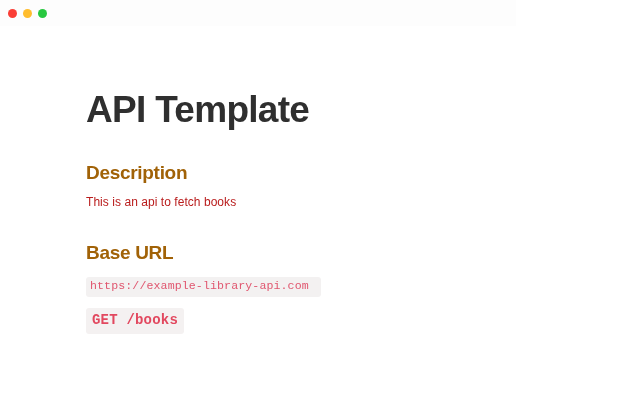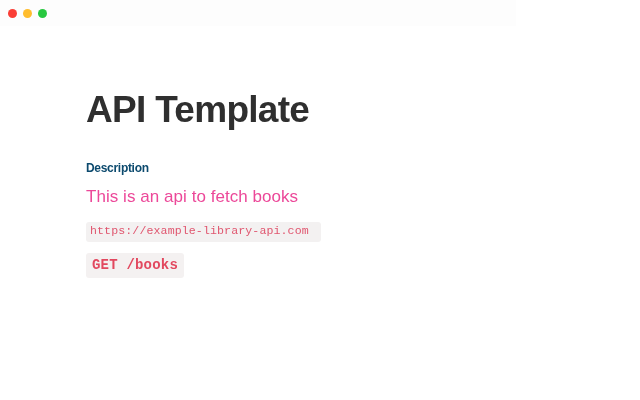--- a/index.html
+++ b/index.html
@@ -72,32 +72,32 @@
     letter-spacing: -0.7px;
     color: #2f2f2f;
     font-family: "Liberation Sans", sans-serif;
   }
 
   .section {
     margin-top: 0;
   }
   h2.section-heading {
     margin: 29px 0 0 0;
-    font-size: 12px;
+    font-size: 19px;
     line-height: 1.3;
     font-weight: bold;
     letter-spacing: -0.3px;
-    color: #0c4a6e;
+    color: #a16207;
   }
 
   p.para {
     margin: 9px 0 0 0;
-    font-size: 17px;
+    font-size: 12px;
     line-height: 1.45;
-    color: #ec4899;
+    color: #b91c1c;
     letter-spacing: 0.05px;
   }
 
   .code-line {
     margin: 11px 0 0 0;
     line-height: 1;
   }
   code.inline-code {
     display: inline-block;
     font-family: "Liberation Mono", "DejaVu Sans Mono", monospace;
@@ -136,20 +136,21 @@
     <div class="doc">
 
       <h1 class="doc-title">API Template</h1>
 
       <div class="section">
         <h2 class="section-heading">Description</h2>
         <p class="para">This is an api to fetch books</p>
       </div>
 
       <div class="section">
+        <h2 class="section-heading">Base URL</h2>
         <div class="code-line">
           <code class="inline-code">https://example-library-api.com</code>
         </div>
       </div>
 
       <div class="section">
         <div class="code-line">
           <code class="inline-code endpoint">GET /books</code>
         </div>
 

